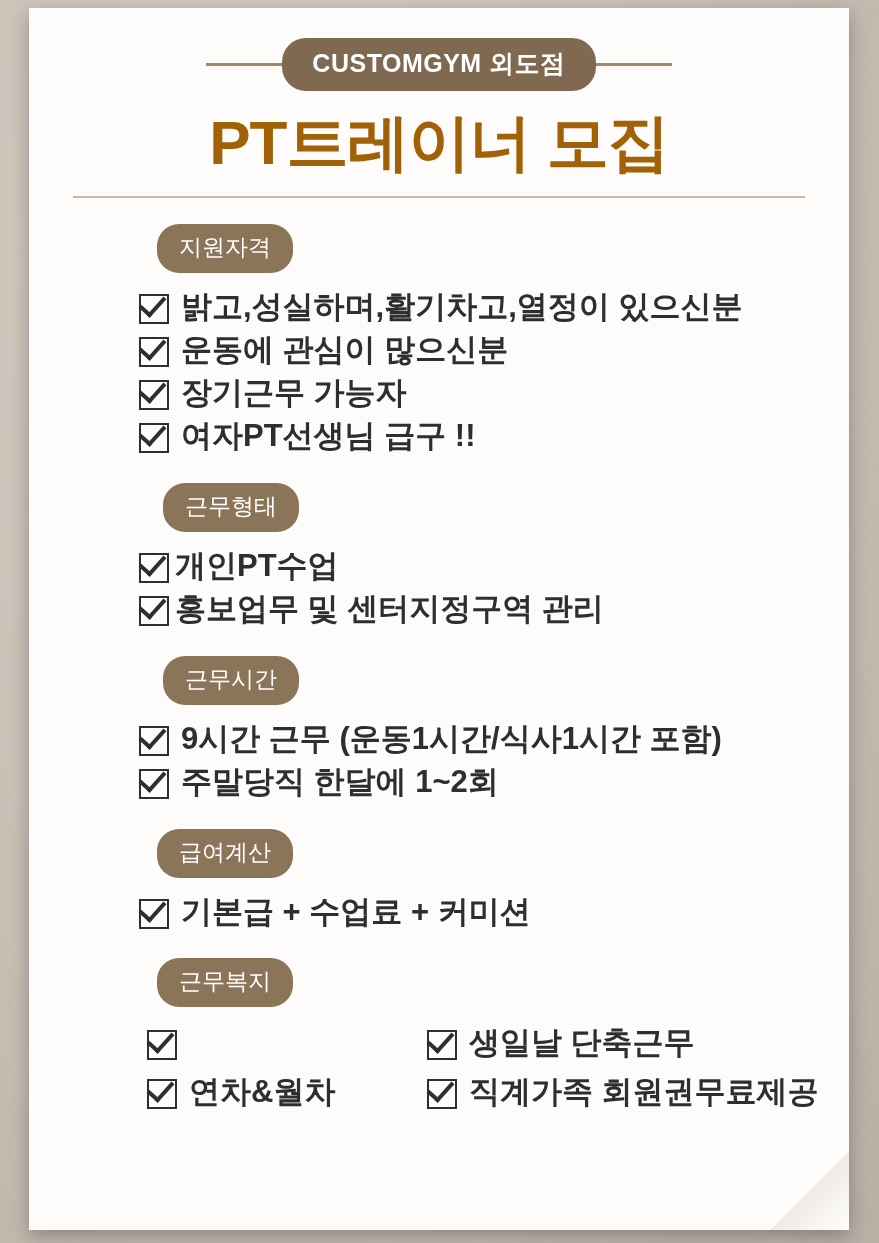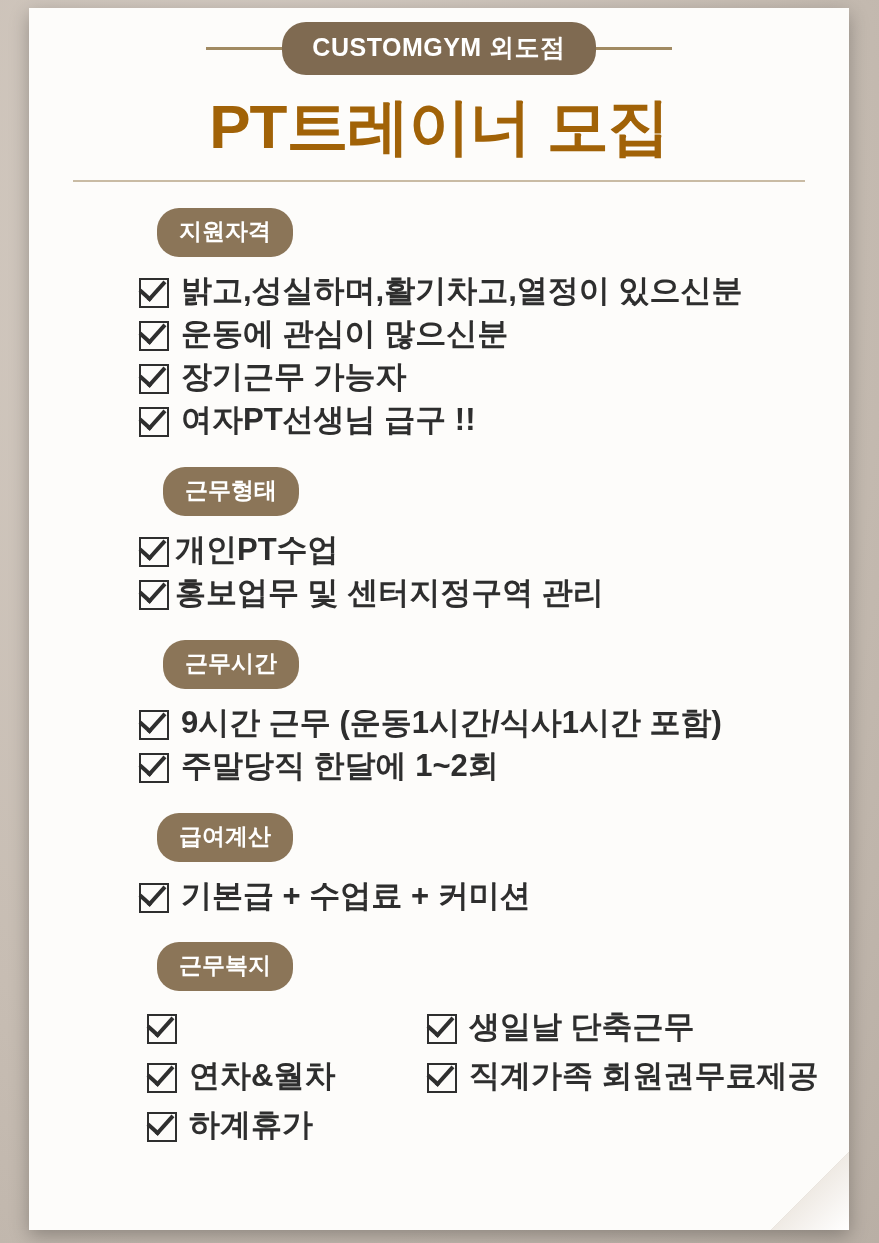--- a/index.html
+++ b/index.html
@@ -53,21 +53,21 @@
 
   .inner {
     position: absolute;
     left: 0; top: 0; right: 0; bottom: 0;
     padding: 0 36px;
     box-sizing: border-box;
   }
 
   
   .header {
-    padding-top: 14px;
+    padding-top: 30px;
     text-align: center;
     position: relative;
   }
   .eyebrow-row {
     display: flex;
     align-items: center;
     justify-content: center;
     gap: 0;
   }
   .eyebrow-rule {
@@ -105,21 +105,21 @@
     margin: 18px 8px 0;
   }
 
   
   .section { margin-top: 26px; }
   .sec-label {
     display: inline-block;
     background: #8b7558;
     color: #fff;
     font-size: 23px;
-    font-weight: bold;
+    font-weight: normal;
     padding: 8px 22px 10px;
     border-radius: 22px;
     margin-left: 92px;
   }
   .section.tight .sec-label { margin-left: 98px; }
   .items {
     margin-top: 14px;
     padding-left: 74px;
   }
   .item {
@@ -254,24 +254,20 @@
           <span>생일날 단축근무</span>
         </div>
         <div class="item">
           <span class="check"></span>
           <span>연차&amp;월차</span>
         </div>
         <div class="item">
           <span class="check"></span>
           <span>직계가족 회원권무료제공</span>
         </div>
-        <div class="item">
-          <span class="check"></span>
-          <span>하계휴가</span>
-        </div>
       </div>
     </div>
 
   </div>
 
   <div class="curl-under"></div>
   <div class="curl"></div>
 </div>
 
 </body></html>

